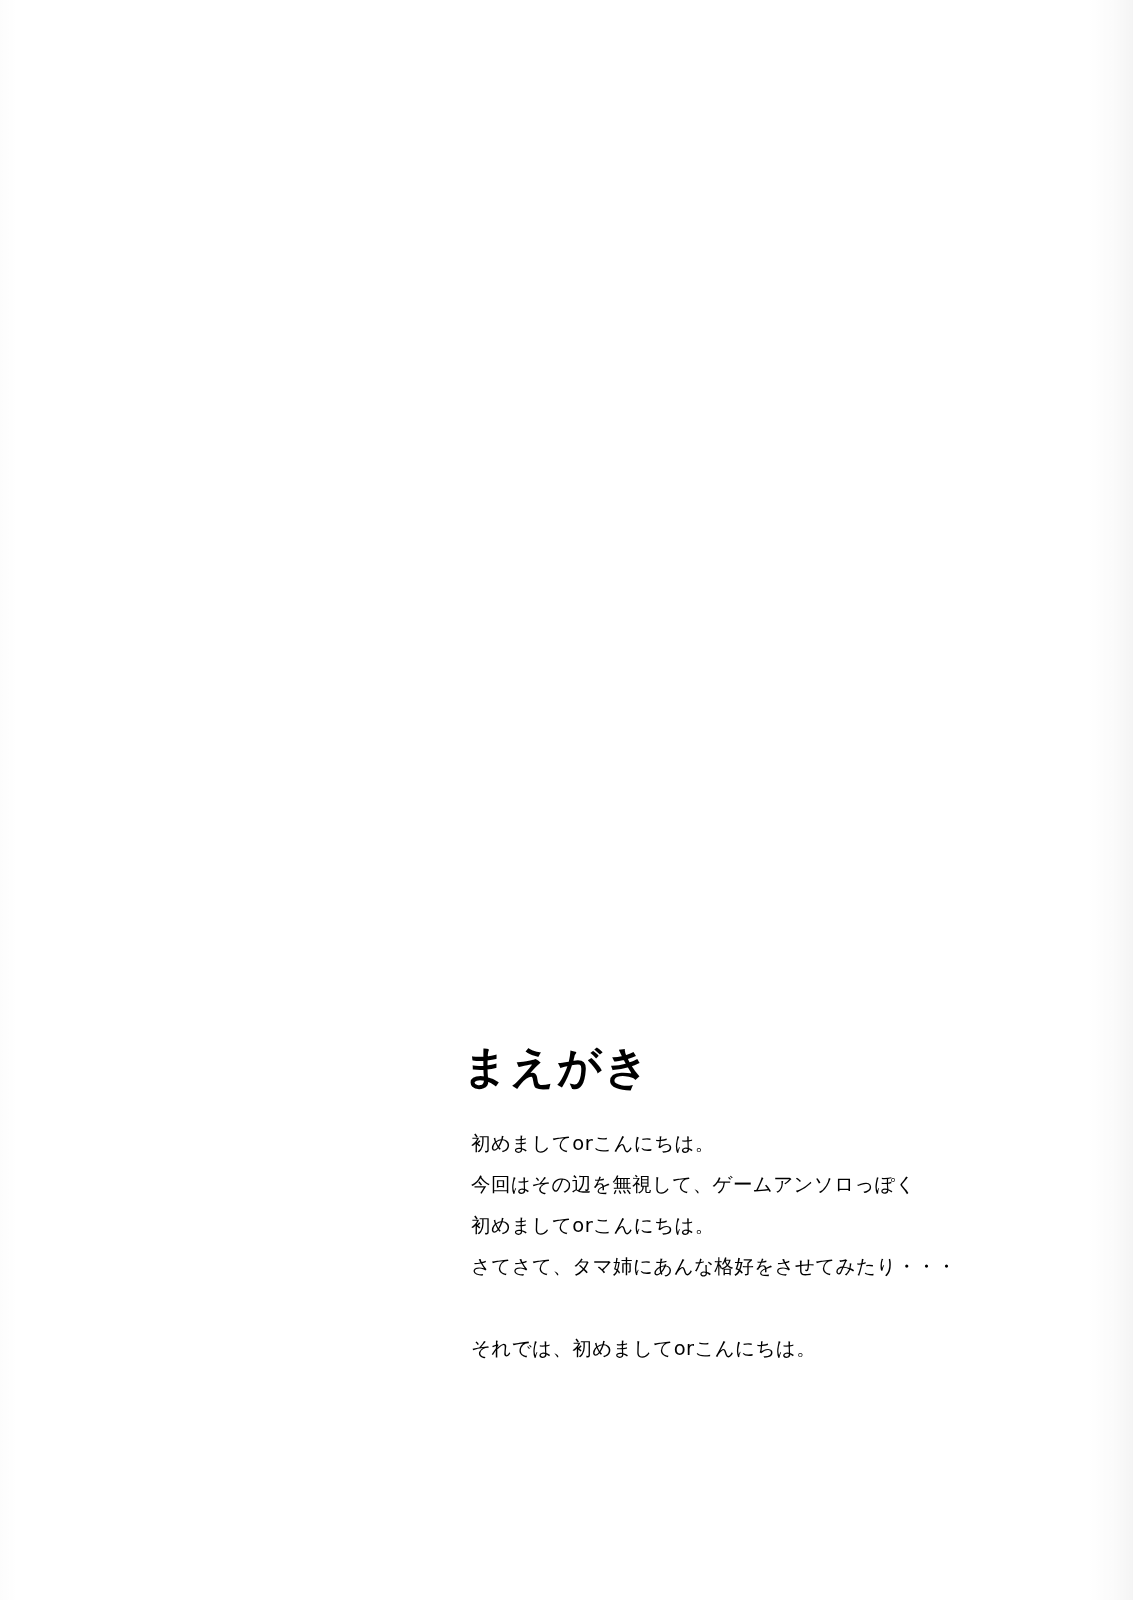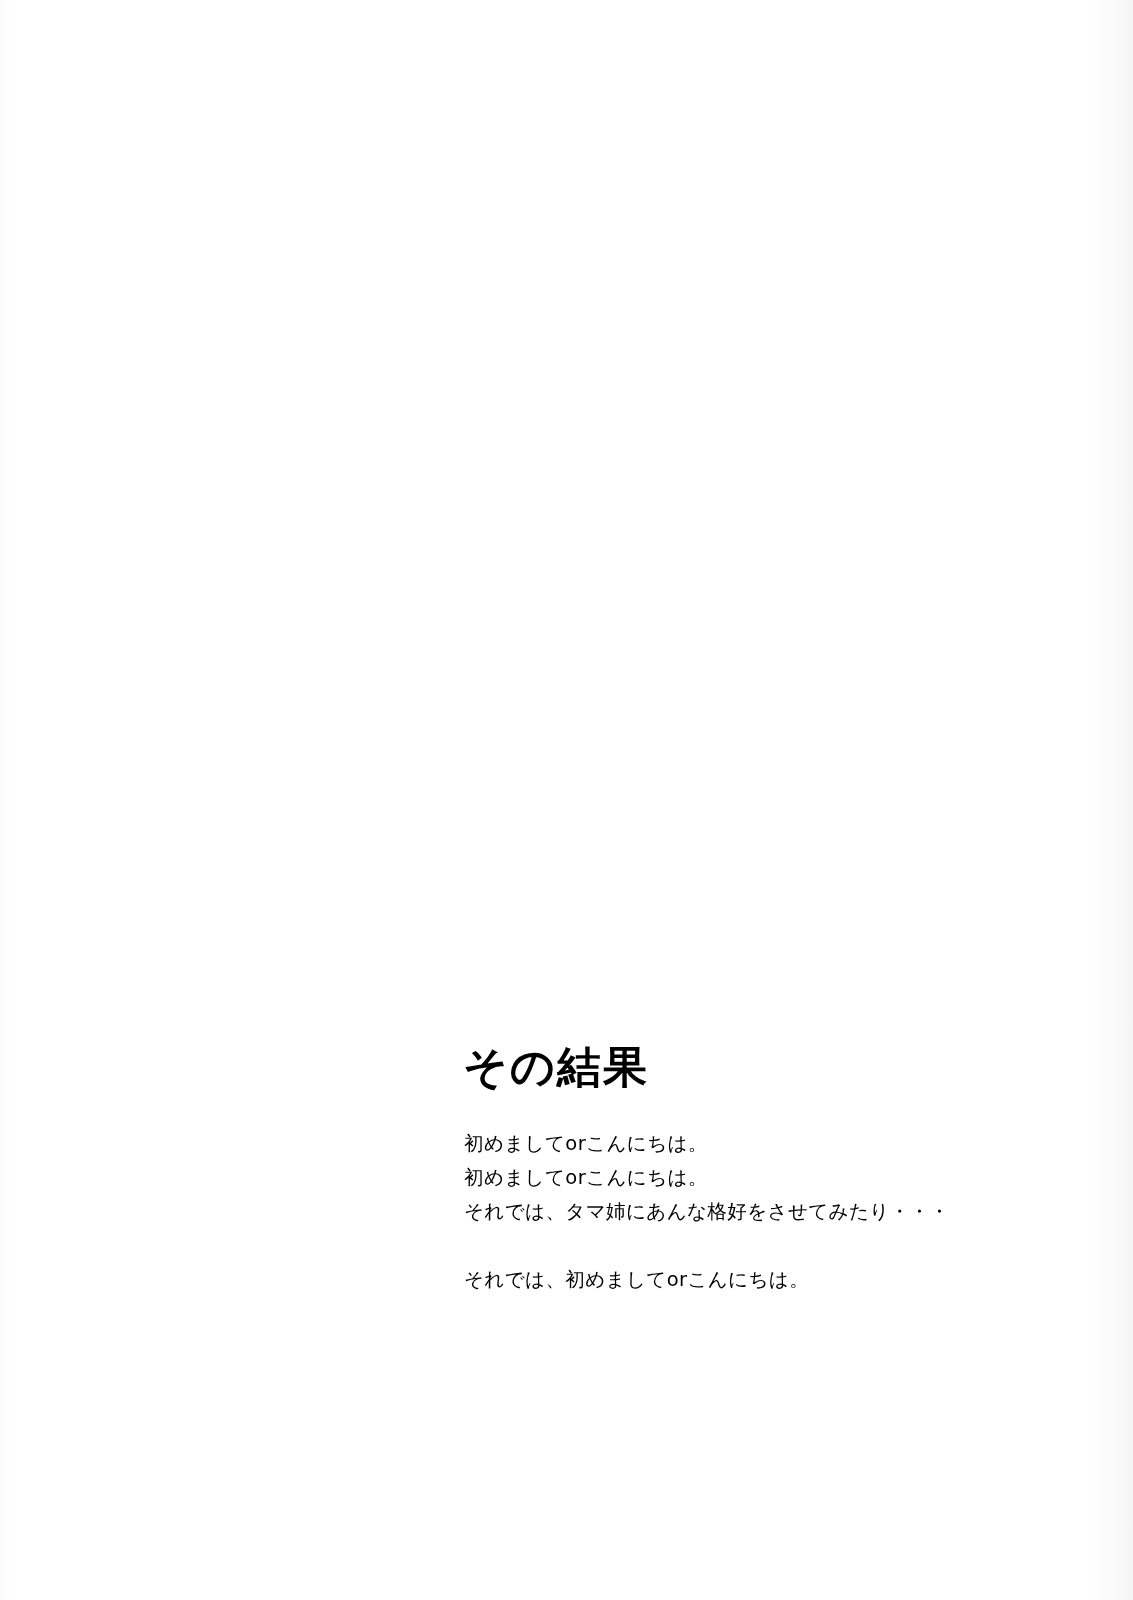--- a/index.html
+++ b/index.html
@@ -62,43 +62,44 @@
 
   .afterword-body {
     font-family: "DejaVu Sans", sans-serif;
     font-size: 19.5px;
     line-height: 33px;
     color: #000000;
     letter-spacing: 0.4px;
   }
 
   .afterword-body p {
-    margin: 1px;
+    margin: 8px;
     white-space: nowrap;
   }
 
   .afterword-gap {
     height: 33px;
   }
 </style>
 </head>
 <body>
 
 <div class="page">
 
   <div class="scan-edge-left"></div>
   <div class="scan-edge"></div>
 
   <div class="afterword-block">
 
-    <h1 class="afterword-heading">その結果</h1>
+    <h1 class="afterword-heading">まえがき</h1>
 
     <div class="afterword-body">
       <p>初めましてorこんにちは。</p>
+      <p>今回はその辺を無視して、ゲームアンソロっぽく</p>
       <p>初めましてorこんにちは。</p>
-      <p>それでは、タマ姉にあんな格好をさせてみたり・・・</p>
+      <p>さてさて、タマ姉にあんな格好をさせてみたり・・・</p>
       <div class="afterword-gap"></div>
       <p>それでは、初めましてorこんにちは。</p>
     </div>
 
   </div>
 
 </div>
 
 </body></html>

